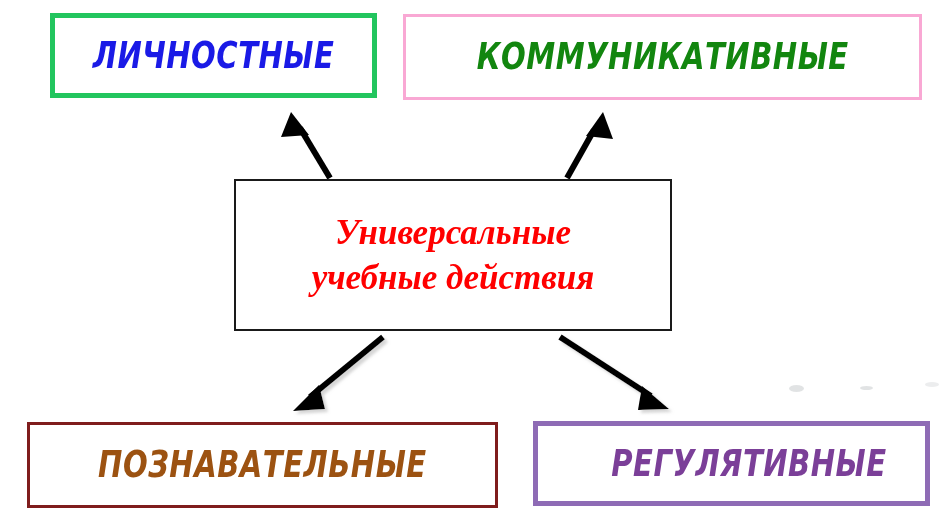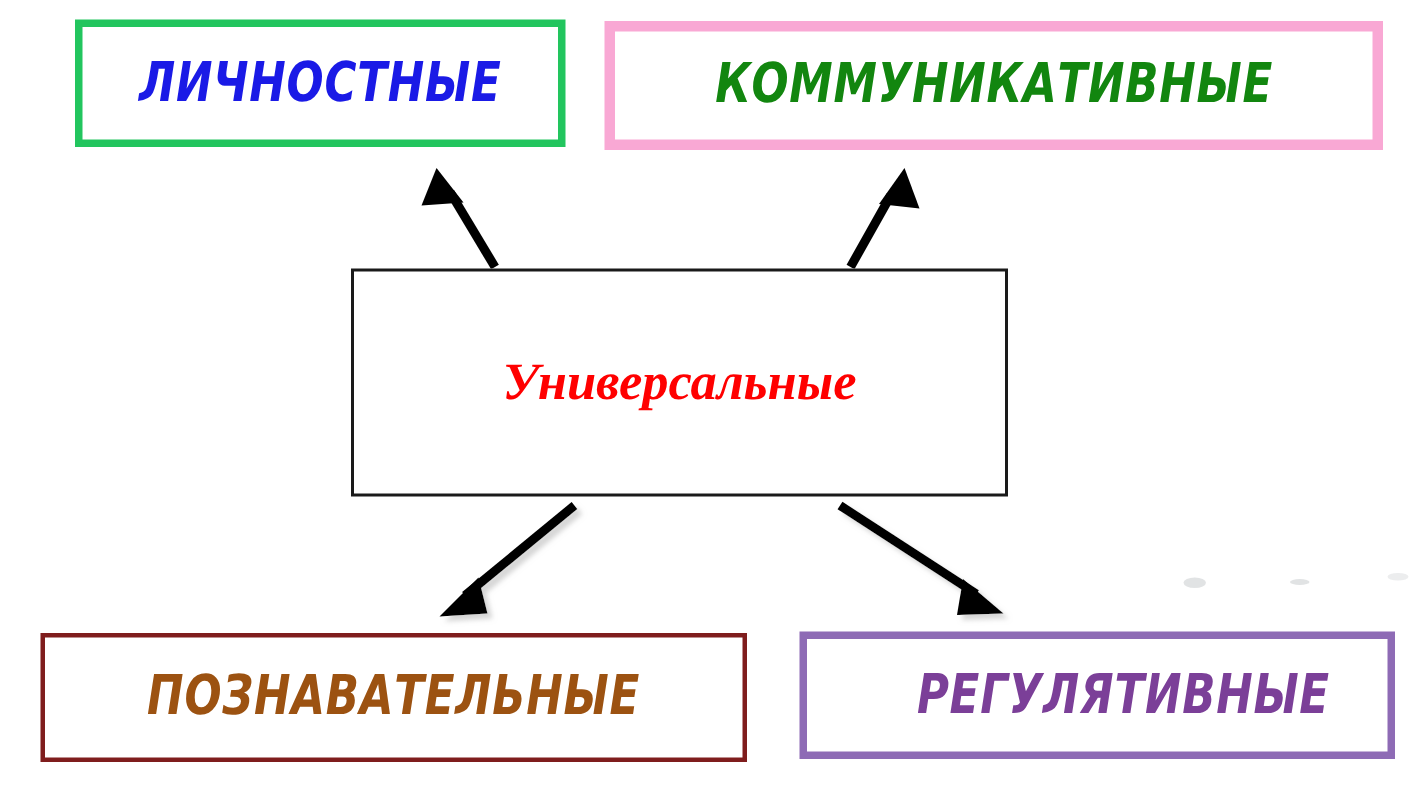--- a/index.html
+++ b/index.html
@@ -46,21 +46,21 @@
 
   
   #box-personal {
     left: 50px;  top: 13px;  width: 327px; height: 85px;
     border: 5px solid #22c55e;
   }
   #box-personal .cat-label { color: #1a1ae6; font-size: 30px; }
 
   #box-communicative {
     left: 403px; top: 14px;  width: 519px; height: 86px;
-    border: 7px solid #f9a8d4;
+    border: 3px solid #f9a8d4;
   }
   #box-communicative .cat-label { color: #12860f; font-size: 30px; }
 
   #box-cognitive {
     left: 27px;  top: 422px; width: 471px; height: 86px;
     border: 3px solid #7f1d1d;
   }
   #box-cognitive .cat-label { color: #9c5211; font-size: 30px; }
 
   #box-regulative {
@@ -147,20 +147,21 @@
   <div class="node" id="box-personal">
     <span class="cat-label">ЛИЧНОСТНЫЕ</span>
   </div>
 
   <div class="node" id="box-communicative">
     <span class="cat-label">КОММУНИКАТИВНЫЕ</span>
   </div>
 
   <div class="node" id="box-center">
     <span class="center-label">Универсальные</span>
+    <span class="center-label">учебные действия</span>
   </div>
 
   <div class="node" id="box-cognitive">
     <span class="cat-label">ПОЗНАВАТЕЛЬНЫЕ</span>
   </div>
 
   <div class="node" id="box-regulative">
     <span class="cat-label">РЕГУЛЯТИВНЫЕ</span>
   </div>
 

